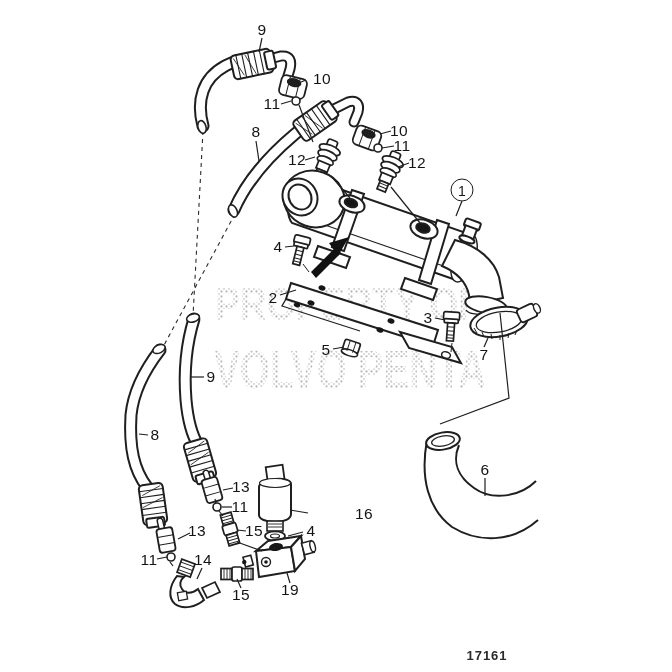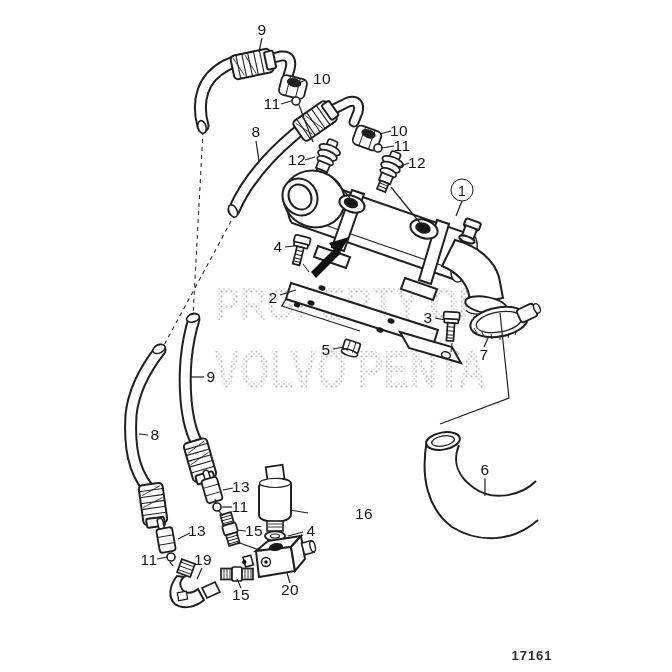--- a/index.html
+++ b/index.html
@@ -6,21 +6,21 @@
   .stage{position:relative;width:672px;height:672px;background:#ffffff;overflow:hidden;
          font-family:"Liberation Sans",sans-serif;}
   svg{position:absolute;left:0;top:0;}
   .label-layer{position:absolute;left:0;top:0;width:672px;height:672px;pointer-events:none;}
   .callout{position:absolute;transform:translate(-50%,-50%);
            font:15.5px "Liberation Sans",sans-serif;color:#141414;letter-spacing:.4px;
            font-weight:500;white-space:nowrap;}
   .callout.circled{width:21px;height:21px;border:1.7px solid #1b1b1b;border-radius:50%;
            display:flex;align-items:center;justify-content:center;font-size:14px;background:#fff;}
   .drawing-number{position:absolute;transform:translate(-50%,-50%);
-           font:13px "Liberation Sans",sans-serif;color:#2b2b2b;letter-spacing:1px;font-weight:bold;margin-left:45px;}
+           font:13px "Liberation Sans",sans-serif;color:#2b2b2b;letter-spacing:1px;font-weight:bold;}
 </style>
 </head>
 <body>
 
 <div class="stage">
 
 <svg width="672" height="672" viewBox="0 0 672 672">
   <defs>
     <pattern id="ht" patternUnits="userSpaceOnUse" width="5" height="5">
       <circle cx="1.5" cy="1.5" r="1.15" fill="#bcbcbc"></circle>
@@ -306,21 +306,21 @@
       <span class="callout" style="left: 484px; top: 355px;">7</span>
       <span class="callout" style="left: 211px; top: 377px;">9</span>
       <span class="callout" style="left: 155px; top: 435px;">8</span>
       <span class="callout" style="left: 241px; top: 487px;">13</span>
       <span class="callout" style="left: 240px; top: 507px;">11</span>
       <span class="callout" style="left: 317px; top: 514px; margin-left: 47px;">16</span>
       <span class="callout" style="left: 197px; top: 531px;">13</span>
       <span class="callout" style="left: 254px; top: 531px;">15</span>
       <span class="callout" style="left: 311px; top: 531px;">4</span>
       <span class="callout" style="left: 149px; top: 560px;">11</span>
-      <span class="callout" style="left: 203px; top: 560px;">19</span>
+      <span class="callout" style="left: 203px; top: 560px;">14</span>
       <span class="callout" style="left: 241px; top: 595px;">15</span>
-      <span class="callout" style="left: 290px; top: 590px;">20</span>
+      <span class="callout" style="left: 290px; top: 590px;">19</span>
       <span class="callout" style="left: 485px; top: 470px;">6</span>
     </div>
 
 <div class="drawing-number" style="left:487px;top:655px;">17161</div>
 
 </div>
 
 </body></html>

